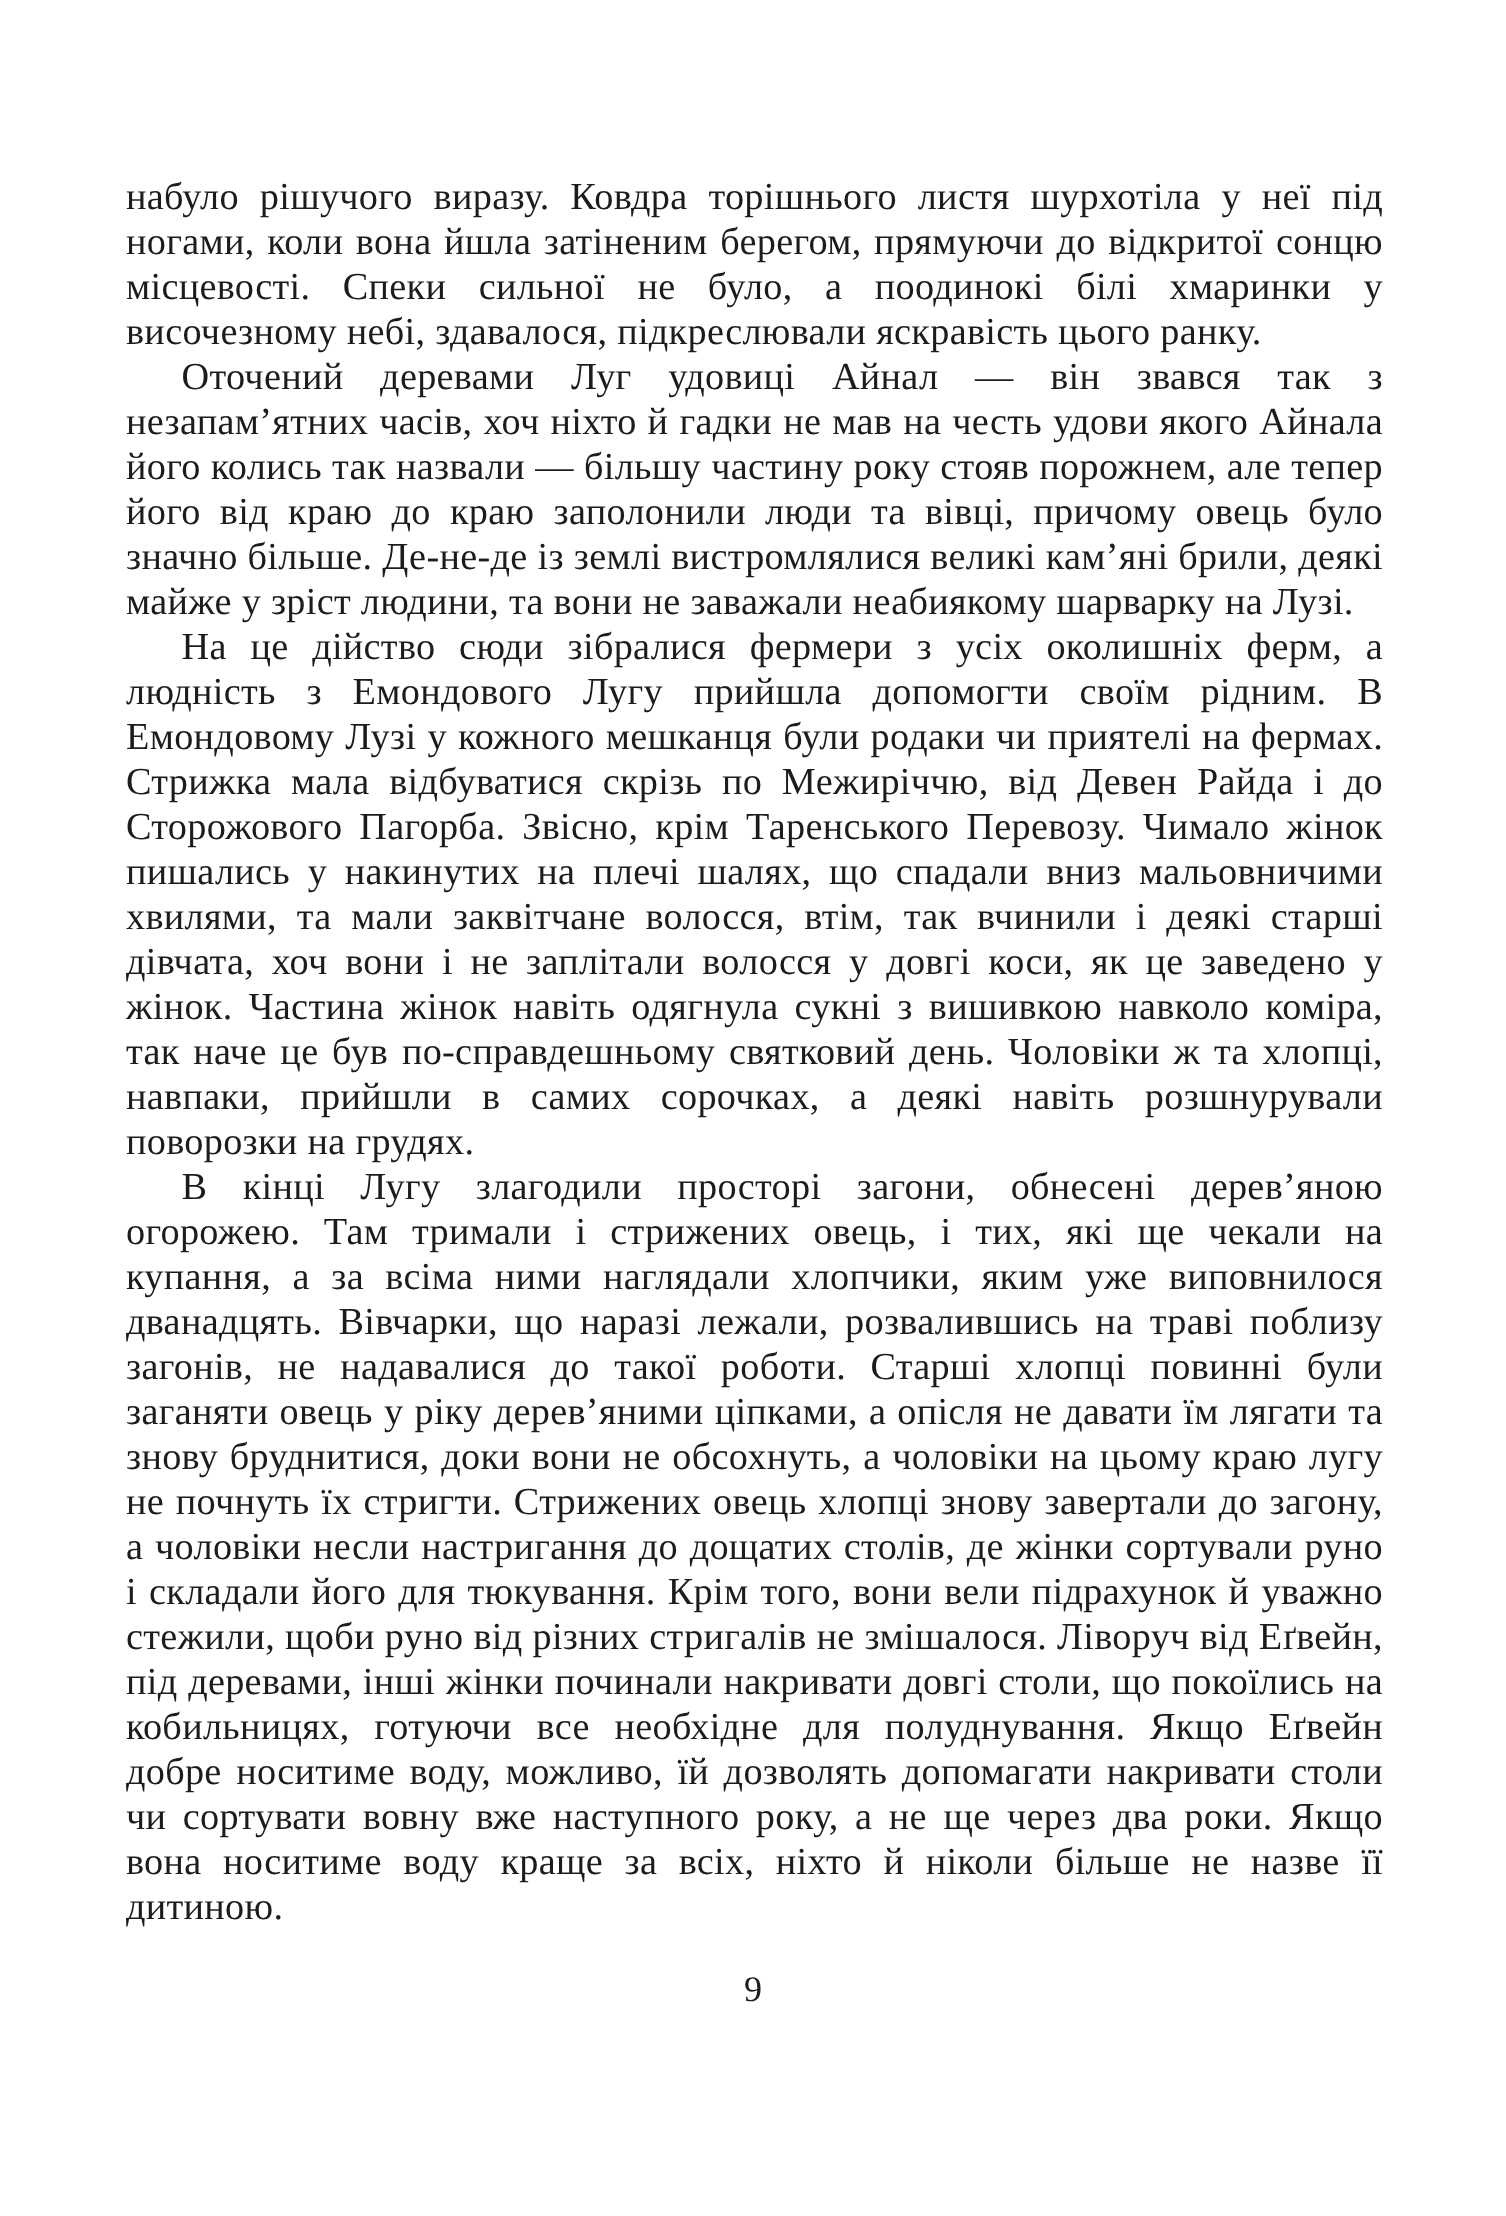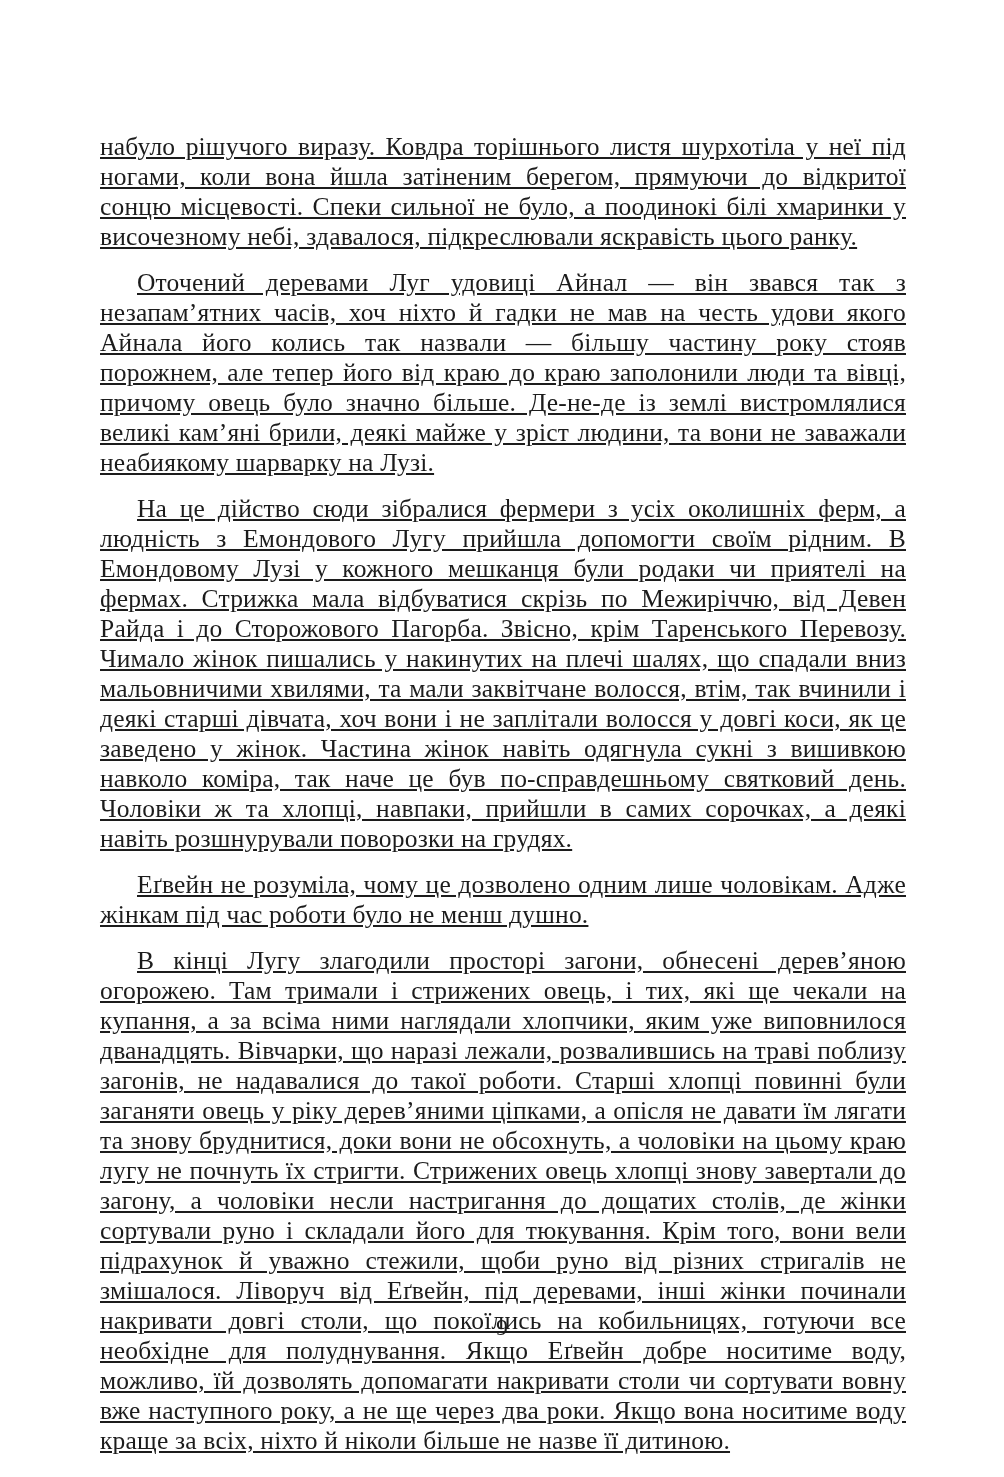--- a/index.html
+++ b/index.html
@@ -20,24 +20,23 @@
     position: absolute;
     left: 84px;
     top: 116px;
     width: 838px;
     font-size: 25.5px;
     line-height: 30px;
     text-align: justify;
     letter-spacing: 0.2px;
   }
   .text-block p {
-    margin: 16px;
+    margin: 0;
     padding: 0;
     text-indent: 37px;
-    text-decoration: underline;
   }
   .text-block p.continuation {
     text-indent: 0;
   }
   .page-number {
     position: absolute;
     top: 1312px;
     left: 0;
     width: 100%;
     text-align: center;
@@ -47,17 +46,16 @@
   }
 </style>
 </head>
 <body>
 
 <div class="page">
   <div class="text-block">
     <p class="continuation">набуло рішучого виразу. Ковдра торішнього листя шурхотіла у неї під ногами, коли вона йшла затіненим берегом, прямуючи до відкритої сонцю місцевості. Спеки сильної не було, а поодинокі білі хмаринки у височезному небі, здавалося, підкреслювали яскравість цього ранку.</p>
     <p>Оточений деревами Луг удовиці Айнал — він звався так з незапам’ятних часів, хоч ніхто й гадки не мав на честь удови якого Айнала його колись так назвали — більшу частину року стояв порожнем, але тепер його від краю до краю заполонили люди та вівці, причому овець було значно більше. Де-не-де із землі вистромлялися великі кам’яні брили, деякі майже у зріст людини, та вони не заважали неабиякому шарварку на Лузі.</p>
     <p>На це дійство сюди зібралися фермери з усіх околишніх ферм, а людність з Емондового Лугу прийшла допомогти своїм рідним. В Емондовому Лузі у кожного мешканця були родаки чи приятелі на фермах. Стрижка мала відбуватися скрізь по Межиріччю, від Девен Райда і до Сторожового Пагорба. Звісно, крім Таренського Перевозу. Чимало жінок пишались у накинутих на плечі шалях, що спадали вниз мальовничими хвилями, та мали заквітчане волосся, втім, так вчинили і деякі старші дівчата, хоч вони і не заплітали волосся у довгі коси, як це заведено у жінок. Частина жінок навіть одягнула сукні з вишивкою навколо коміра, так наче це був по-справдешньому святковий день. Чоловіки ж та хлопці, навпаки, прийшли в самих сорочках, а деякі навіть розшнурували поворозки на грудях.</p>
-    <p>Еґвейн не розуміла, чому це дозволено одним лише чоловікам. Адже жінкам під час роботи було не менш душно.</p>
     <p>В кінці Лугу злагодили просторі загони, обнесені дерев’яною огорожею. Там тримали і стрижених овець, і тих, які ще чекали на купання, а за всіма ними наглядали хлопчики, яким уже виповнилося дванадцять. Вівчарки, що наразі лежали, розвалившись на траві поблизу загонів, не надавалися до такої роботи. Старші хлопці повинні були заганяти овець у ріку дерев’яними ціпками, а опісля не давати їм лягати та знову бруднитися, доки вони не обсохнуть, а чоловіки на цьому краю лугу не почнуть їх стригти. Стрижених овець хлопці знову завертали до загону, а чоловіки несли настригання до дощатих столів, де жінки сортували руно і складали його для тюкування. Крім того, вони вели підрахунок й уважно стежили, щоби руно від різних стригалів не змішалося. Ліворуч від Еґвейн, під деревами, інші жінки починали накривати довгі столи, що покоїлись на кобильницях, готуючи все необхідне для полуднування. Якщо Еґвейн добре носитиме воду, можливо, їй дозволять допомагати накривати столи чи сортувати вовну вже наступного року, а не ще через два роки. Якщо вона носитиме воду краще за всіх, ніхто й ніколи більше не назве її дитиною.</p>
   </div>
   <div class="page-number">9</div>
 </div>
 
 </body></html>

